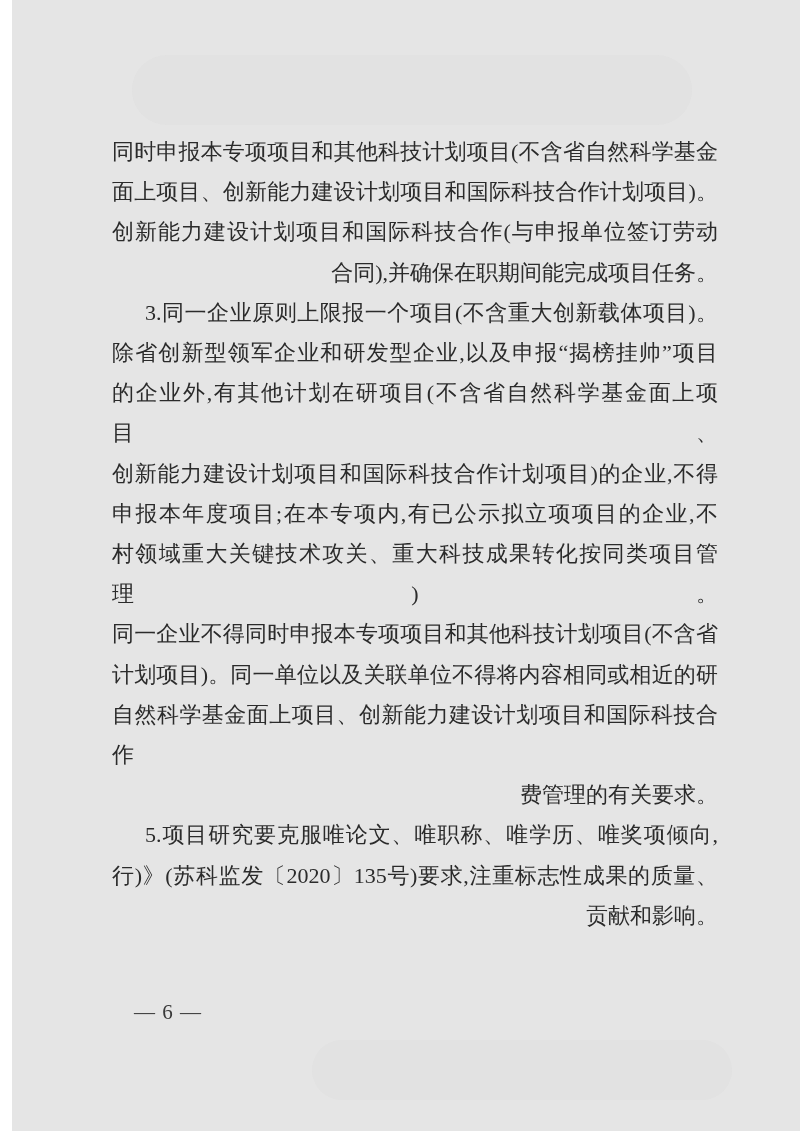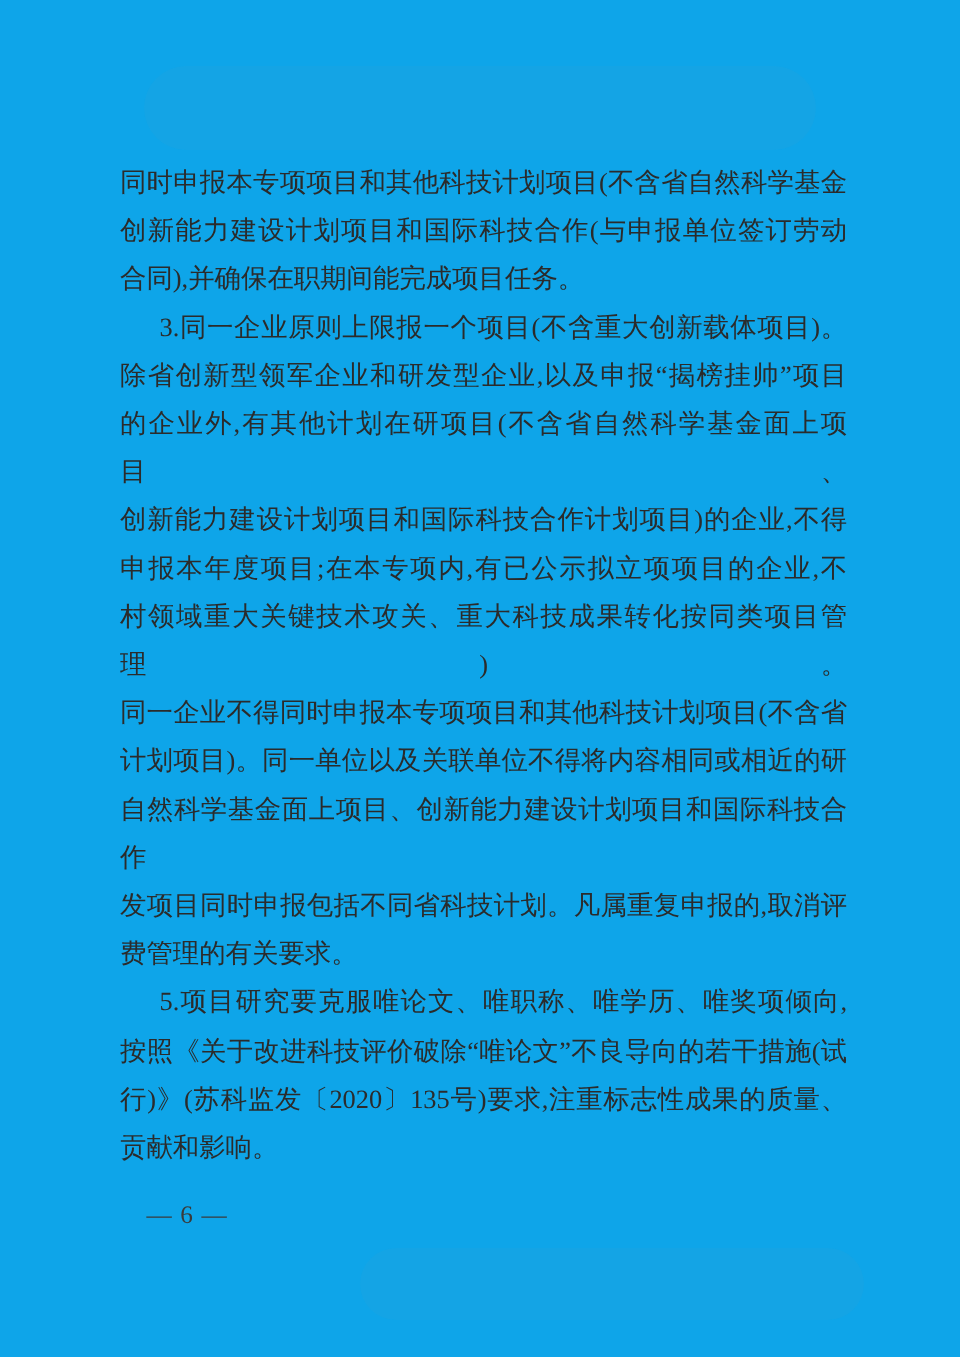--- a/index.html
+++ b/index.html
@@ -10,21 +10,22 @@
     width: 800px;
     height: 1131px;
     position: relative;
     background: #ffffff;
     font-family: "Liberation Serif", "DejaVu Serif", serif;
     overflow: hidden;
   }
   .page {
     position: absolute;
     inset: 0;
-    background: #0ea5e9;
+    background: #e5e5e5;
+    margin-left: 12px;
   }
   
   .artifact {
     position: absolute;
     background: #9aa0a6;
     opacity: 0.045;
     pointer-events: none;
   }
   .art1 { left: 120px; top: 55px;  width: 560px; height: 70px;  border-radius: 40px; }
   .art2 { left: 300px; top: 1040px; width: 420px; height: 60px; border-radius: 30px; }
@@ -32,21 +33,21 @@
     position: absolute;
     left: 100px;
     top: 132px;
     width: 606px;
     color: #2b2b2b;
     font-size: 22px;
     line-height: 40.2px;
   }
   .ln {
     white-space: nowrap;
-    text-align: left;
+    text-align: right;
   }
   .ln.full {
     white-space: normal;
     text-align: justify;
     text-align-last: justify;
     text-justify: inter-character;
   }
   .ln.indent {
     padding-left: 33px;
   }
@@ -62,33 +63,32 @@
 </style>
 </head>
 <body>
 
 <div class="page">
   <div class="artifact art1"></div>
   <div class="artifact art2"></div>
 
   <div class="doc">
     <div class="ln full">同时申报本专项项目和其他科技计划项目(不含省自然科学基金</div>
+    <div class="ln full">面上项目、创新能力建设计划项目和国际科技合作计划项目)。</div>
     <div class="ln full">创新能力建设计划项目和国际科技合作(与申报单位签订劳动</div>
     <div class="ln">合同),并确保在职期间能完成项目任务。</div>
     <div class="ln full indent">3.同一企业原则上限报一个项目(不含重大创新载体项目)。</div>
     <div class="ln full">除省创新型领军企业和研发型企业,以及申报“揭榜挂帅”项目</div>
     <div class="ln full">的企业外,有其他计划在研项目(不含省自然科学基金面上项目、</div>
     <div class="ln full">创新能力建设计划项目和国际科技合作计划项目)的企业,不得</div>
     <div class="ln full">申报本年度项目;在本专项内,有已公示拟立项项目的企业,不</div>
     <div class="ln full">村领域重大关键技术攻关、重大科技成果转化按同类项目管理)。</div>
     <div class="ln full">同一企业不得同时申报本专项项目和其他科技计划项目(不含省</div>
     <div class="ln full">计划项目)。同一单位以及关联单位不得将内容相同或相近的研</div>
     <div class="ln full">自然科学基金面上项目、创新能力建设计划项目和国际科技合作</div>
-    <div class="ln full">发项目同时申报包括不同省科技计划。凡属重复申报的,取消评</div>
     <div class="ln">费管理的有关要求。</div>
     <div class="ln full indent">5.项目研究要克服唯论文、唯职称、唯学历、唯奖项倾向,</div>
-    <div class="ln full">按照《关于改进科技评价破除“唯论文”不良导向的若干措施(试</div>
     <div class="ln full">行)》(苏科监发〔2020〕135号)要求,注重标志性成果的质量、</div>
     <div class="ln">贡献和影响。</div>
   </div>
 
   <div class="footer">— 6 —</div>
 </div>
 
 </body></html>

